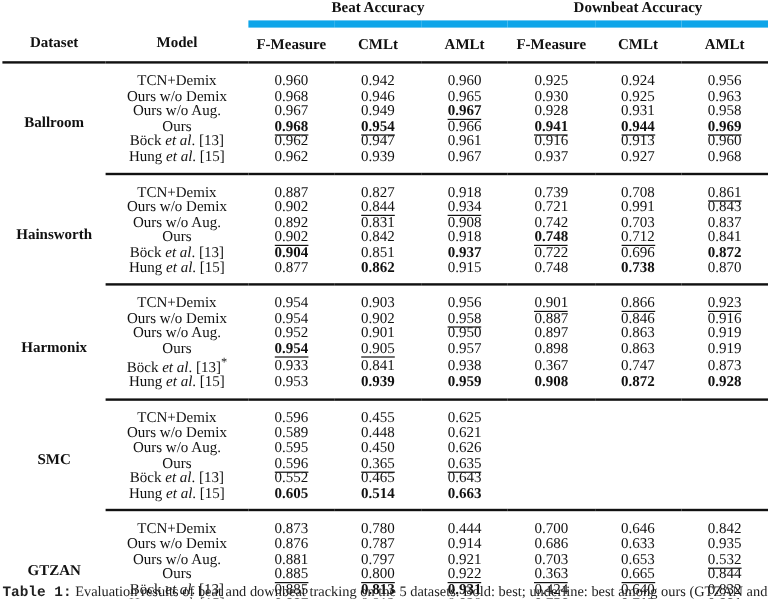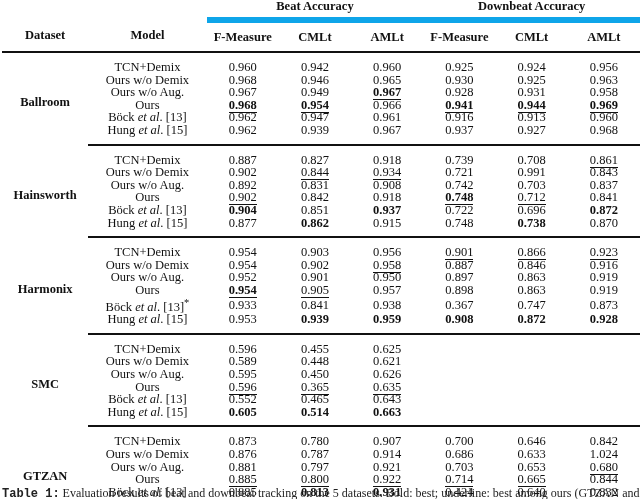--- a/index.html
+++ b/index.html
@@ -283,49 +283,49 @@
           <td><span></span></td>
           <td><span></span></td>
         </tr>
       </tbody>
       <tbody class="block">
         <tr>
           <td rowspan="6" class="ds-cell">GTZAN</td>
           <td><span>TCN+Demix</span></td>
           <td><span>0.873</span></td>
           <td><span>0.780</span></td>
-          <td><span>0.907</span></td>
+          <td><span>0.444</span></td>
           <td><span>0.700</span></td>
           <td><span>0.646</span></td>
           <td><span>0.842</span></td>
         </tr>
         <tr>
           <td><span>Ours w/o Demix</span></td>
           <td><span>0.876</span></td>
           <td><span>0.787</span></td>
           <td><span>0.914</span></td>
           <td><span>0.686</span></td>
           <td><span>0.633</span></td>
-          <td><span>1.024</span></td>
+          <td><span>0.935</span></td>
         </tr>
         <tr>
           <td><span>Ours w/o Aug.</span></td>
           <td><span>0.881</span></td>
           <td><span>0.797</span></td>
           <td><span>0.921</span></td>
           <td><span>0.703</span></td>
           <td><span>0.653</span></td>
-          <td class="u"><span>0.680</span></td>
+          <td class="u"><span>0.532</span></td>
         </tr>
         <tr>
           <td><span>Ours</span></td>
           <td class="u"><span>0.885</span></td>
           <td class="u"><span>0.800</span></td>
           <td class="u"><span>0.922</span></td>
-          <td class="u"><span>0.714</span></td>
+          <td class="u"><span>0.363</span></td>
           <td class="u"><span>0.665</span></td>
           <td><span>0.844</span></td>
         </tr>
         <tr>
           <td><span>Böck </span><i>et al</i><span>. [13]</span></td>
           <td><span>0.885</span></td>
           <td class="b"><span>0.813</span></td>
           <td class="b"><span>0.931</span></td>
           <td><span>0.424</span></td>
           <td><span>0.640</span></td>

